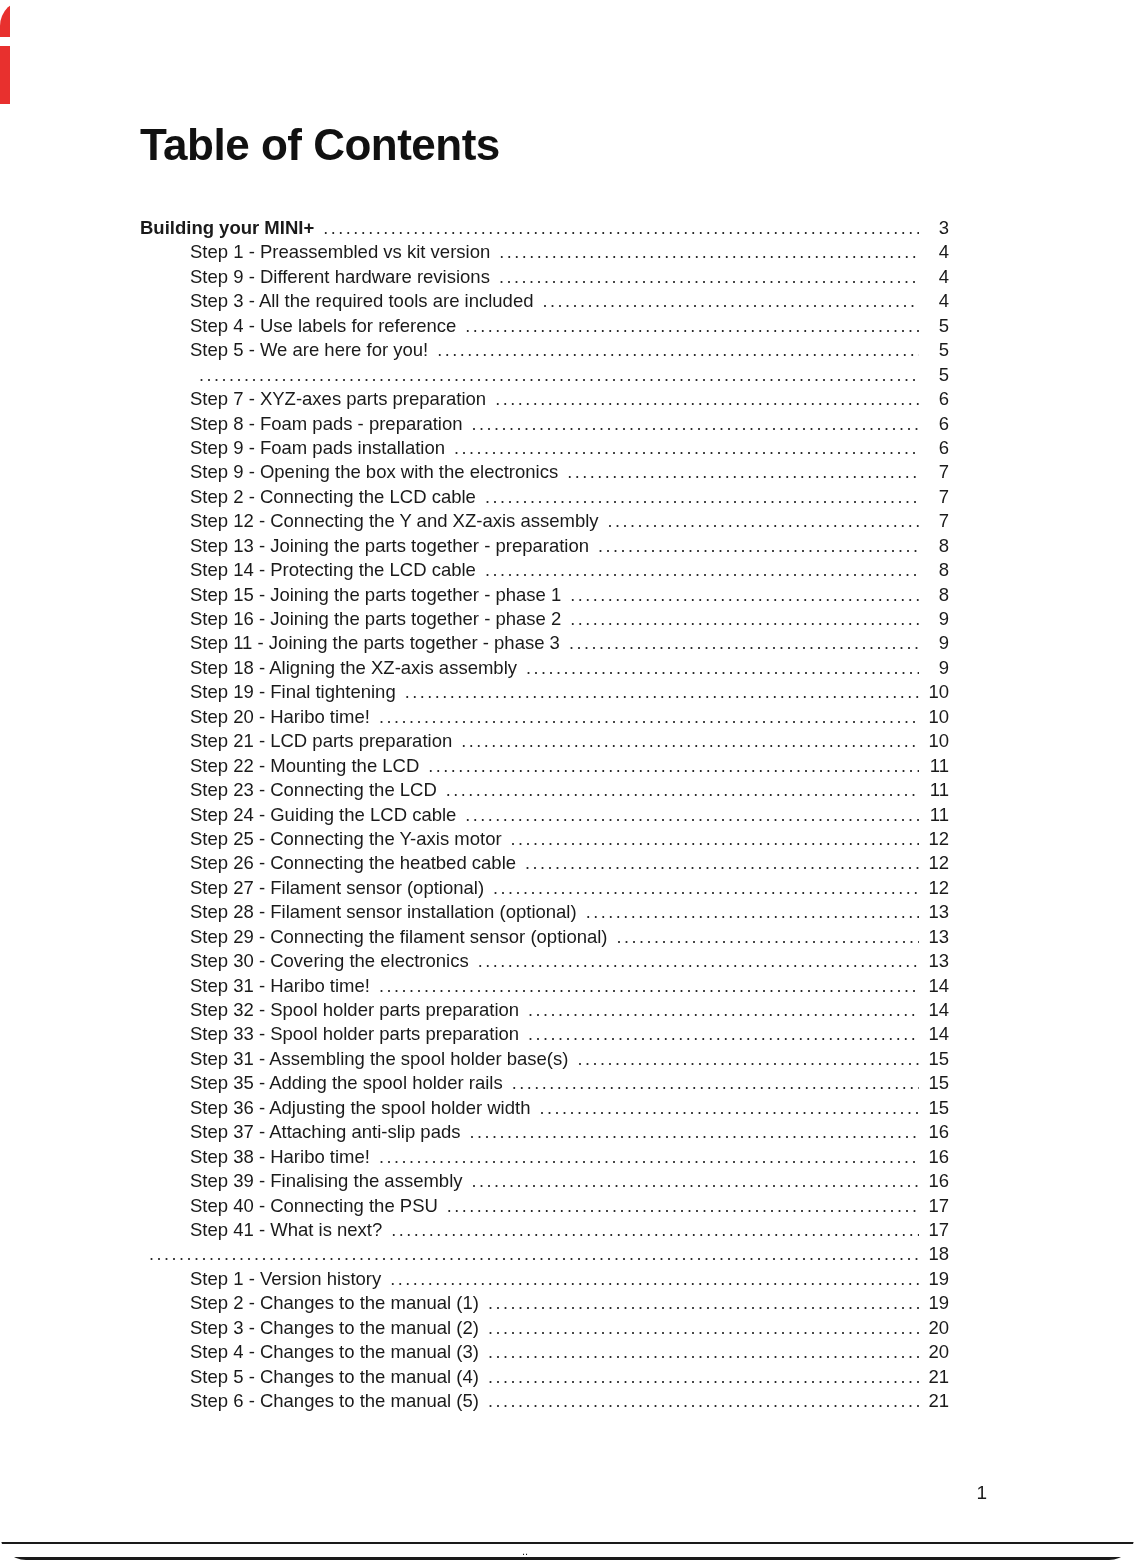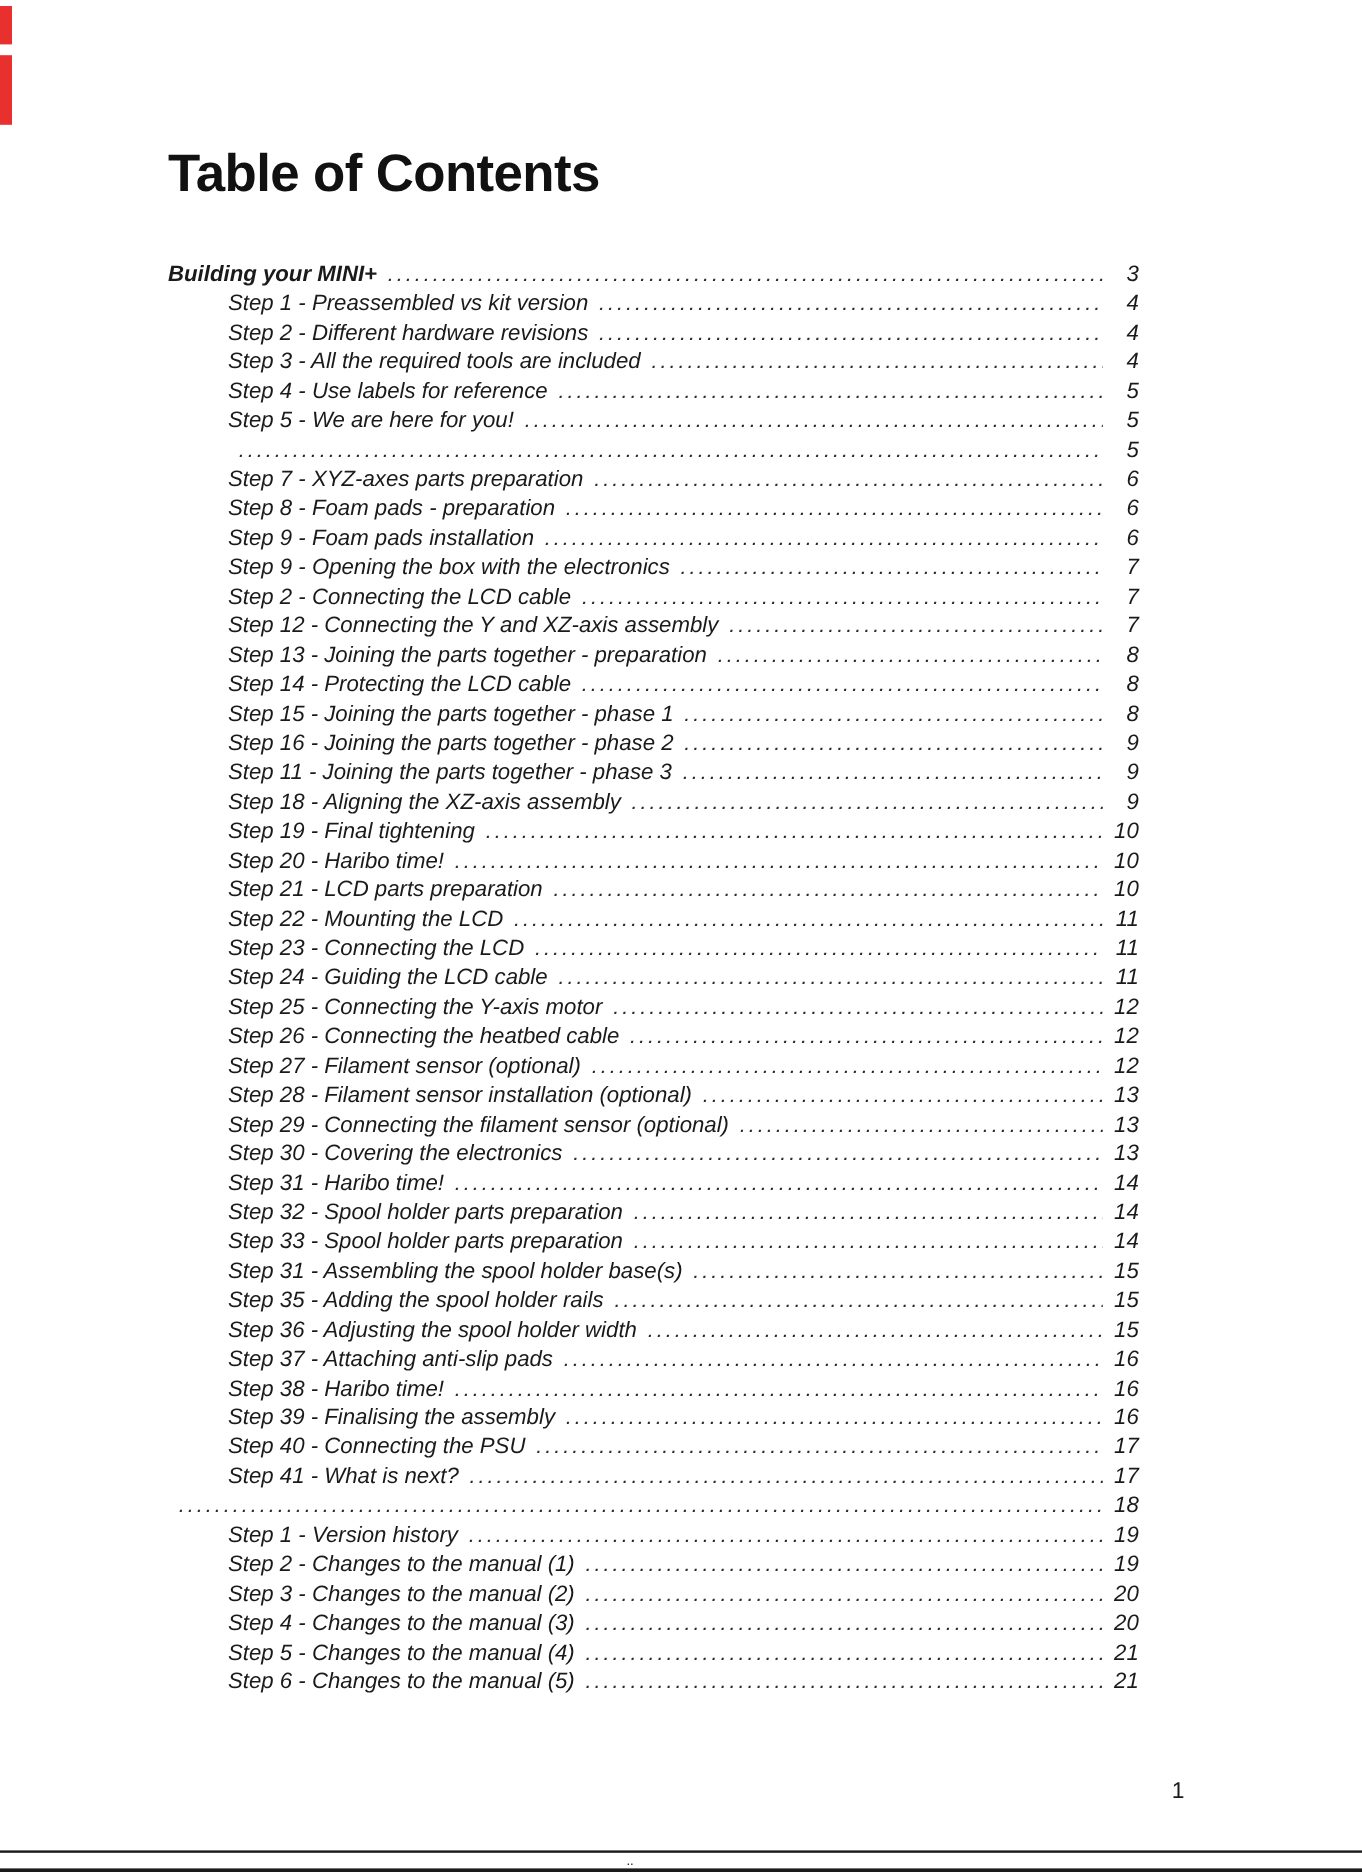--- a/index.html
+++ b/index.html
@@ -9,45 +9,45 @@
   }
   .page {
     position: relative;
     width: 1135px;
     height: 1560px;
     margin: 0 auto;
     background: #ffffff;
     font-family: "Liberation Sans", sans-serif;
     color: #141414;
     overflow: hidden;
+    border-radius: 26px;
   }
   .content {
     position: absolute;
     left: 140px;
     right: 186px;
     top: 120px;
   }
   .doc-title {
     margin: 0 0 46px 0;
     font-size: 44px;
     font-weight: 700;
     letter-spacing: -0.5px;
     color: #111111;
   }
   .toc-list {
     width: 100%;
   }
   .toc-row {
     display: flex;
-    align-items: flex-end;
+    align-items: flex-start;
     height: 24.45px;
     font-size: 18.5px;
     line-height: 24.45px;
     color: #1a1a1a;
-    font-style: italic;
   }
   .toc-row.level0 {
     font-weight: 700;
   }
   .toc-row.level1 {
     padding-left: 50px;
   }
   .toc-label {
     white-space: nowrap;
     flex: 0 0 auto;
@@ -126,21 +126,21 @@
     <span class="toc-page">3</span>
   </div>
 
   <div class="toc-row level1">
     <span class="toc-label">Step 1 - Preassembled vs kit version</span>
     <span class="toc-dots">............................................................................................................................................................................................................................</span>
     <span class="toc-page">4</span>
   </div>
 
   <div class="toc-row level1">
-    <span class="toc-label">Step 2 - Different hardware revisions</span>
+    <span class="toc-label">Step 9 - Different hardware revisions</span>
     <span class="toc-dots">............................................................................................................................................................................................................................</span>
     <span class="toc-page">4</span>
   </div>
 
   <div class="toc-row level1">
     <span class="toc-label">Step 3 - All the required tools are included</span>
     <span class="toc-dots">............................................................................................................................................................................................................................</span>
     <span class="toc-page">4</span>
   </div>
 

